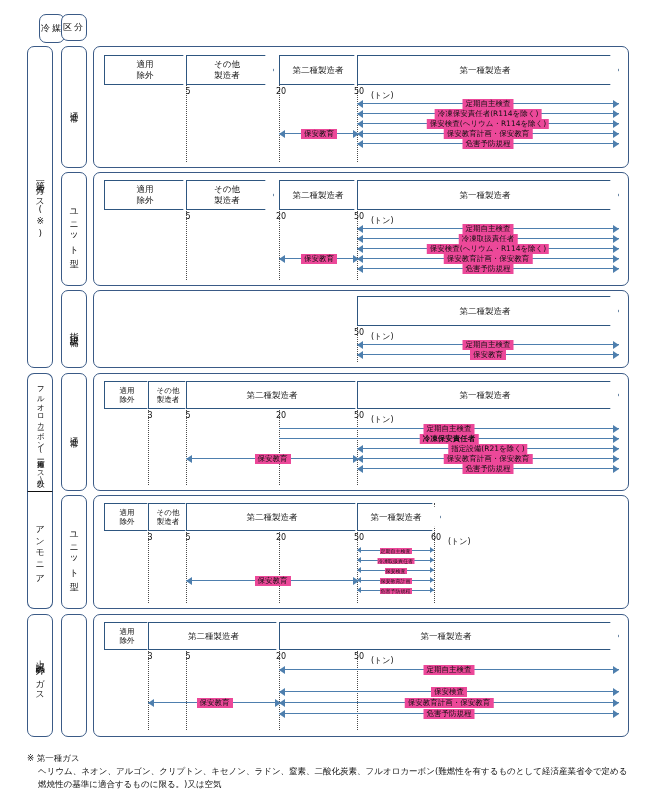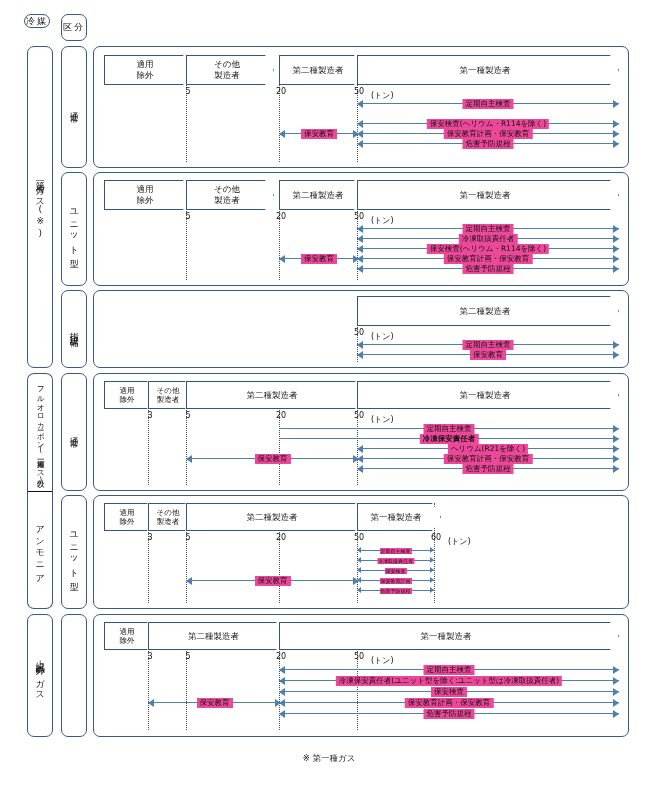--- a/index.html
+++ b/index.html
@@ -73,21 +73,21 @@
   .note{
     position:absolute;font-size:8.5px;line-height:1.55;color:#111;
   }
   .note .hang{display:block;padding-left:11px;}
 </style>
 </head>
 <body>
 
 <div class="page">
 
-  <div class="rbox vlabel" style="left:24px;top:14px;width:26px;height:14px;writing-mode:horizontal-tb;">
+  <div class="rbox vlabel" style="left:39px;top:14px;width:26px;height:29px;writing-mode:horizontal-tb;">
     <span>冷媒</span>
   </div>
   <div class="rbox vlabel" style="left:61px;top:14px;width:26px;height:27px;writing-mode:horizontal-tb;">
     <span>区分</span>
   </div>
 
   <div class="rbox vlabel" style="left:27px;top:46px;width:26px;height:322px;">
     <span>第一種ガス(※)</span>
   </div>
   <div class="rbox vlabel" style="left:27px;top:373px;width:26px;height:118px;border-bottom:none;border-bottom-left-radius:0;border-bottom-right-radius:0;font-size:7.5px;letter-spacing:0.5px;">
@@ -142,20 +142,26 @@
   <div class="tick" style="left:188px;top:87px;">5</div>
   <div class="tick" style="left:281px;top:87px;">20</div>
   <div class="tick" style="left:359px;top:87px;">50</div>
   <div class="unit" style="left:371px;top:90px;">(トン)</div>
 
   <div class="arrow" style="left:357px;top:99px;width:262px;">
     <div class="bar"></div>
       <div class="head l"></div>
       <div class="head r"></div>
     <div class="lab">定期自主検査</div>
+    </div>
+  <div class="arrow" style="left:357px;top:109px;width:262px;">
+    <div class="bar"></div>
+      <div class="head l"></div>
+      <div class="head r"></div>
+    <div class="lab">冷凍保安責任者(R114を除く)</div>
     </div>
   <div class="arrow" style="left:357px;top:119px;width:262px;">
     <div class="bar"></div>
       <div class="head l"></div>
       <div class="head r"></div>
     <div class="lab">保安検査(ヘリウム・R114を除く)</div>
     </div>
   <div class="arrow" style="left:357px;top:129px;width:262px;">
     <div class="bar"></div>
       <div class="head l"></div>
@@ -294,21 +300,21 @@
     </div>
   <div class="arrow" style="left:279px;top:434px;width:340px;font-weight:bold;">
     <div class="bar"></div>
       <div class="head r"></div>
     <div class="lab">冷凍保安責任者</div>
     </div>
   <div class="arrow" style="left:357px;top:444px;width:262px;">
     <div class="bar"></div>
       <div class="head l"></div>
       <div class="head r"></div>
-    <div class="lab">ヘリウム(R21を除く)</div>
+    <div class="lab">指定設備(R21を除く)</div>
     </div>
   <div class="arrow" style="left:357px;top:454px;width:262px;">
     <div class="bar"></div>
       <div class="head l"></div>
       <div class="head r"></div>
     <div class="lab">保安教育計画・保安教育</div>
     </div>
   <div class="arrow" style="left:357px;top:464px;width:262px;">
     <div class="bar"></div>
       <div class="head l"></div>
@@ -410,26 +416,20 @@
   <div class="tick" style="left:281px;top:652px;">20</div>
   <div class="tick" style="left:359px;top:652px;">50</div>
   <div class="unit" style="left:371px;top:655px;">(トン)</div>
 
   <div class="arrow" style="left:279px;top:665px;width:340px;">
     <div class="bar"></div>
       <div class="head l"></div>
       <div class="head r"></div>
     <div class="lab">定期自主検査</div>
     </div>
-  <div class="arrow" style="left:279px;top:676px;width:340px;">
-    <div class="bar"></div>
-      <div class="head l"></div>
-      <div class="head r"></div>
-    <div class="lab">冷凍保安責任者(ユニット型を除く:ユニット型は冷凍取扱責任者)</div>
-    </div>
   <div class="arrow" style="left:279px;top:687px;width:340px;">
     <div class="bar"></div>
       <div class="head l"></div>
       <div class="head r"></div>
     <div class="lab">保安検査</div>
     </div>
   <div class="arrow" style="left:279px;top:698px;width:340px;">
     <div class="bar"></div>
       <div class="head l"></div>
       <div class="head r"></div>
@@ -441,17 +441,18 @@
       <div class="head r"></div>
     <div class="lab">危害予防規程</div>
     </div>
   <div class="arrow" style="left:148px;top:698px;width:133px;">
     <div class="bar"></div>
       <div class="head l"></div>
       <div class="head r"></div>
     <div class="lab">保安教育</div>
     </div>
 
-  <div class="note" style="left:27px;top:752px;width:604px;text-align:center;">
+  <div class="note" style="left:27px;top:752px;width:604px;">
     <div>※ 第一種ガス</div>
+    <span class="hang">ヘリウム、ネオン、アルゴン、クリプトン、キセノン、ラドン、窒素、二酸化炭素、フルオロカーボン(難燃性を有するものとして経済産業省令で定める燃焼性の基準に適合するものに限る。)又は空気</span>
   </div>
 
 </div>
 
 </body></html>

